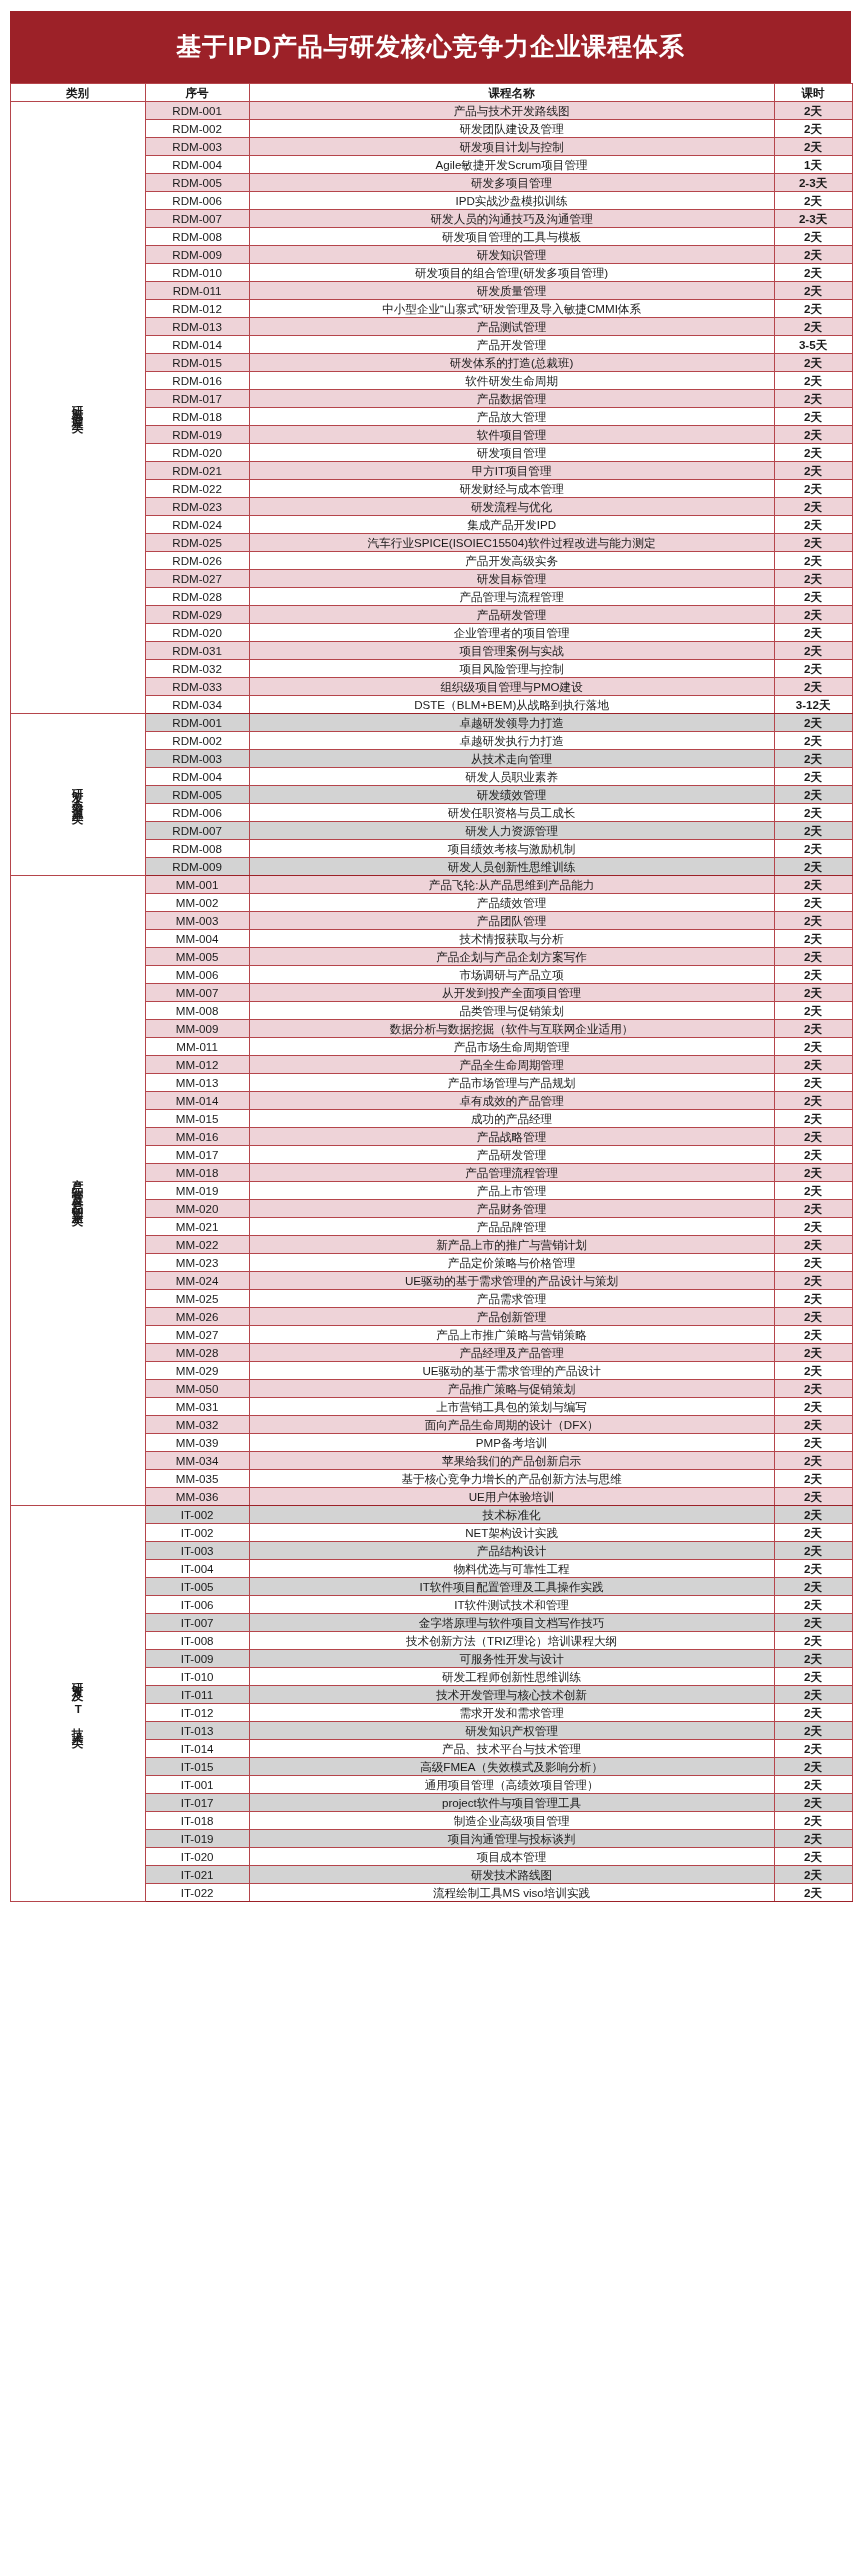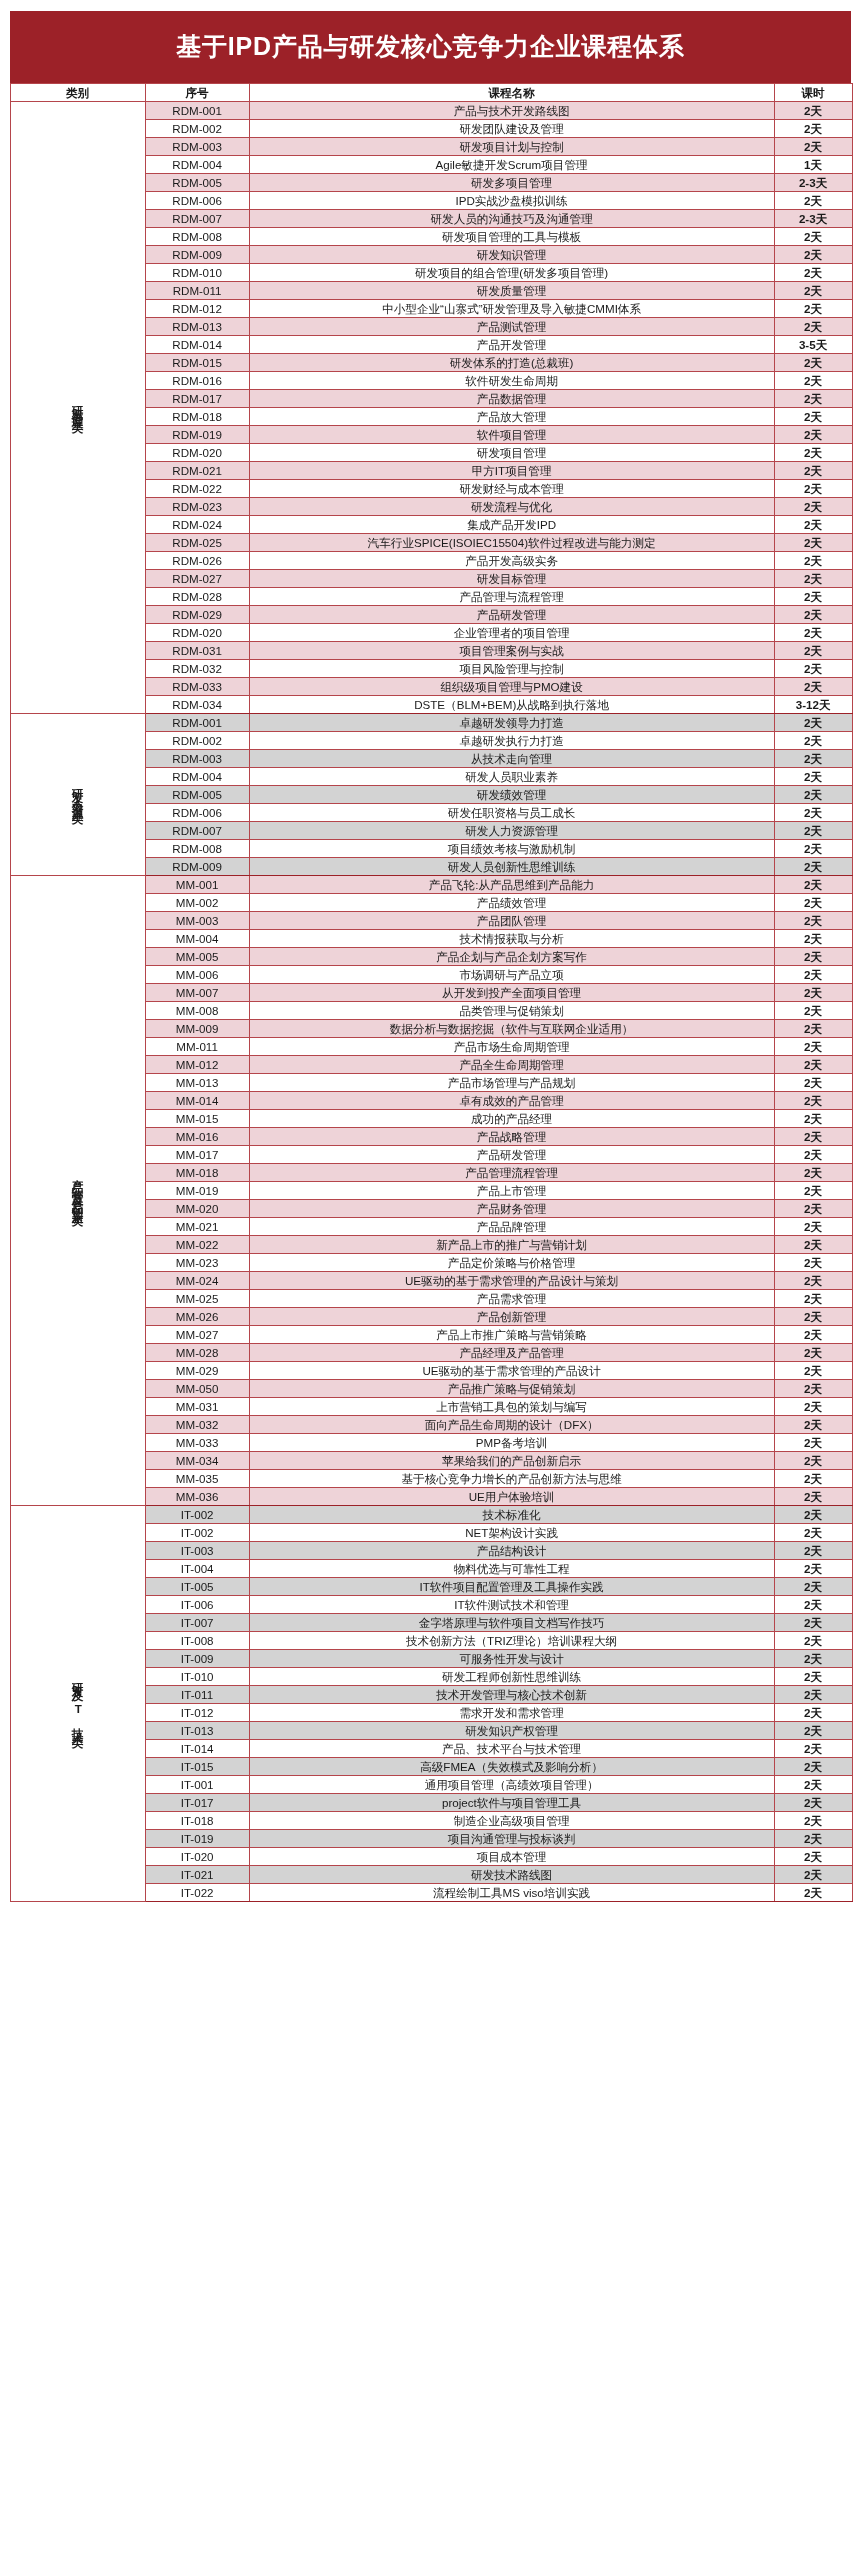--- a/index.html
+++ b/index.html
@@ -491,21 +491,21 @@
           <td class="code">MM-031</td>
           <td class="name">上市营销工具包的策划与编写</td>
           <td class="hours">2天</td>
         </tr>
         <tr class="stripe-pink">
           <td class="code">MM-032</td>
           <td class="name">面向产品生命周期的设计（DFX）</td>
           <td class="hours">2天</td>
         </tr>
         <tr class="stripe-plain">
-          <td class="code">MM-033</td>
+          <td class="code">MM-039</td>
           <td class="name">PMP备考培训</td>
           <td class="hours">2天</td>
         </tr>
         <tr class="stripe-pink">
           <td class="code">MM-034</td>
           <td class="name">苹果给我们的产品创新启示</td>
           <td class="hours">2天</td>
         </tr>
         <tr class="stripe-plain">
           <td class="code">MM-035</td>

